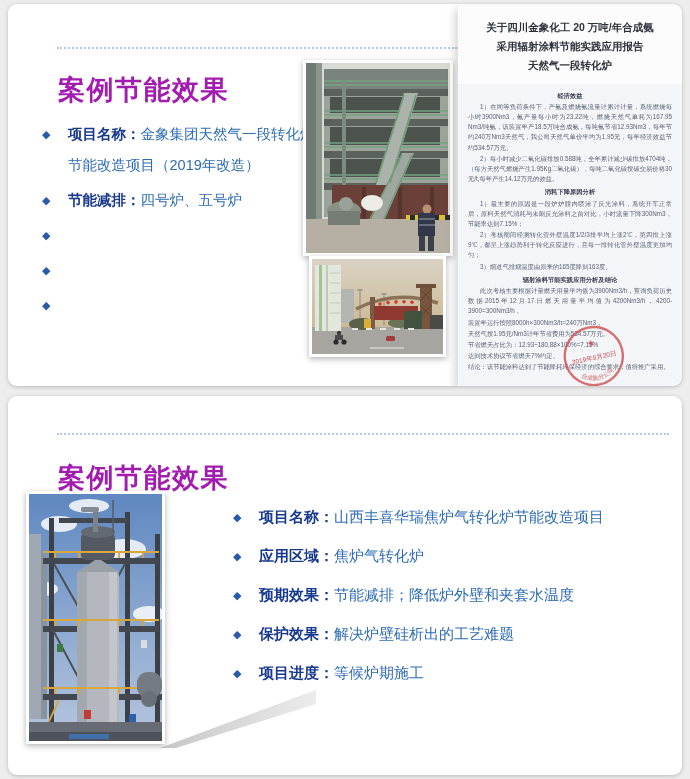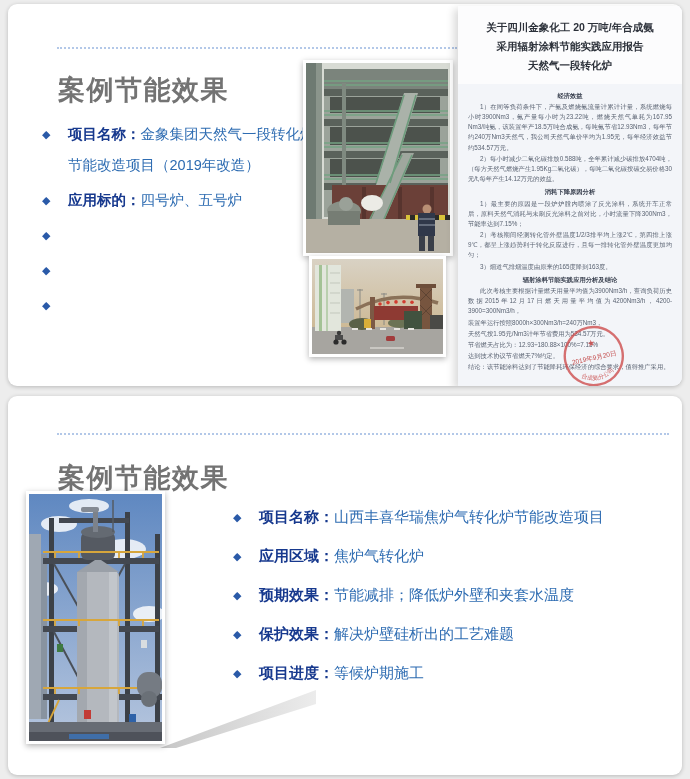--- a/index.html
+++ b/index.html
@@ -8,21 +8,21 @@
 
   .slide{position:absolute;left:8px;width:674px;background:#ffffff;border-radius:9px;
          box-shadow:0 1px 4px rgba(0,0,0,.22);overflow:hidden;}
   #slide1{top:4px;height:382px;}
   #slide2{top:396px;height:379px;}
 
   .dotted{position:absolute;height:0;border-top:2px dotted #b3c8e8;}
   #slide1 .dotted{left:49px;top:43px;width:400px;}
   #slide2 .dotted{left:49px;top:37px;width:612px;}
 
-  .slide-title{position:absolute;left:50px;font-size:27px;font-weight:bold;color:#737373;letter-spacing:1.5px;}
+  .slide-title{position:absolute;left:50px;font-size:27px;font-weight:bold;color:#a21caf;letter-spacing:1.5px;}
   #slide1 .slide-title{top:50px;}
   #slide2 .slide-title{top:46px;}
 
   .bullets{position:absolute;}
   #slide1 .bullets{left:30px;top:115px;width:282px;}
   #slide2 .bullets{left:221px;top:106px;width:446px;}
   .bullet{display:flex;align-items:flex-start;}
   #slide1 .bullet{font-size:14.5px;line-height:31px;margin-bottom:4px;}
   #slide2 .bullet{font-size:15px;line-height:30px;margin-bottom:9px;}
   .diamond{flex:0 0 26px;padding-left:4px;color:#2a5aa8;font-size:11px;}
@@ -59,21 +59,21 @@
 
     <div class="bullets">
 
         <div class="bullet">
           <span class="diamond">◆</span>
           <span class="btext"><span class="blabel">项目名称：</span><span class="bvalue">金象集团天然气一段转化炉节能改造项目（2019年改造）</span></span>
         </div>
 
         <div class="bullet">
           <span class="diamond">◆</span>
-          <span class="btext"><span class="blabel">应用标的：</span><span class="bvalue">四号炉、五号炉</span></span>
+          <span class="btext"><span class="blabel">节能减排：</span><span class="bvalue">四号炉、五号炉</span></span>
         </div>
 
         <div class="bullet">
           <span class="diamond">◆</span>
         </div>
 
         <div class="bullet">
           <span class="diamond">◆</span>
         </div>
 

